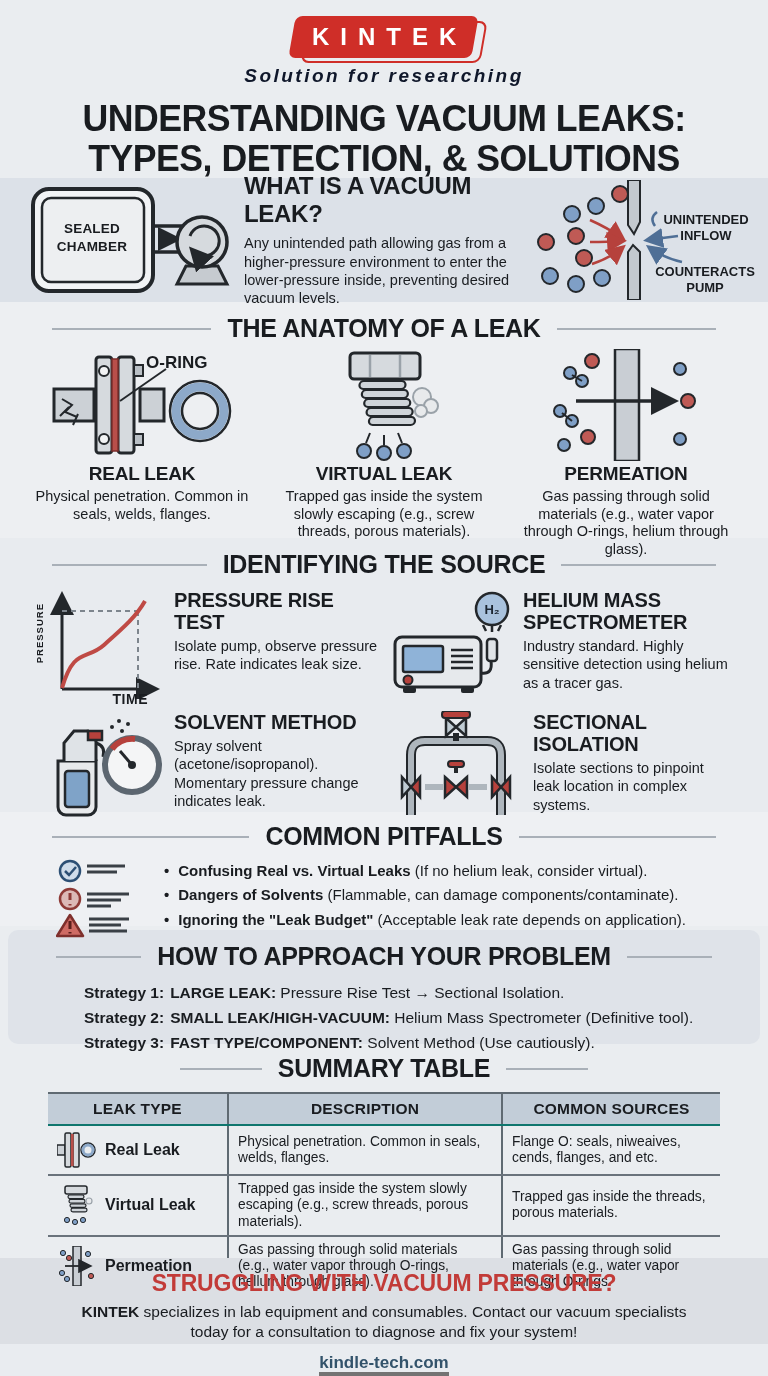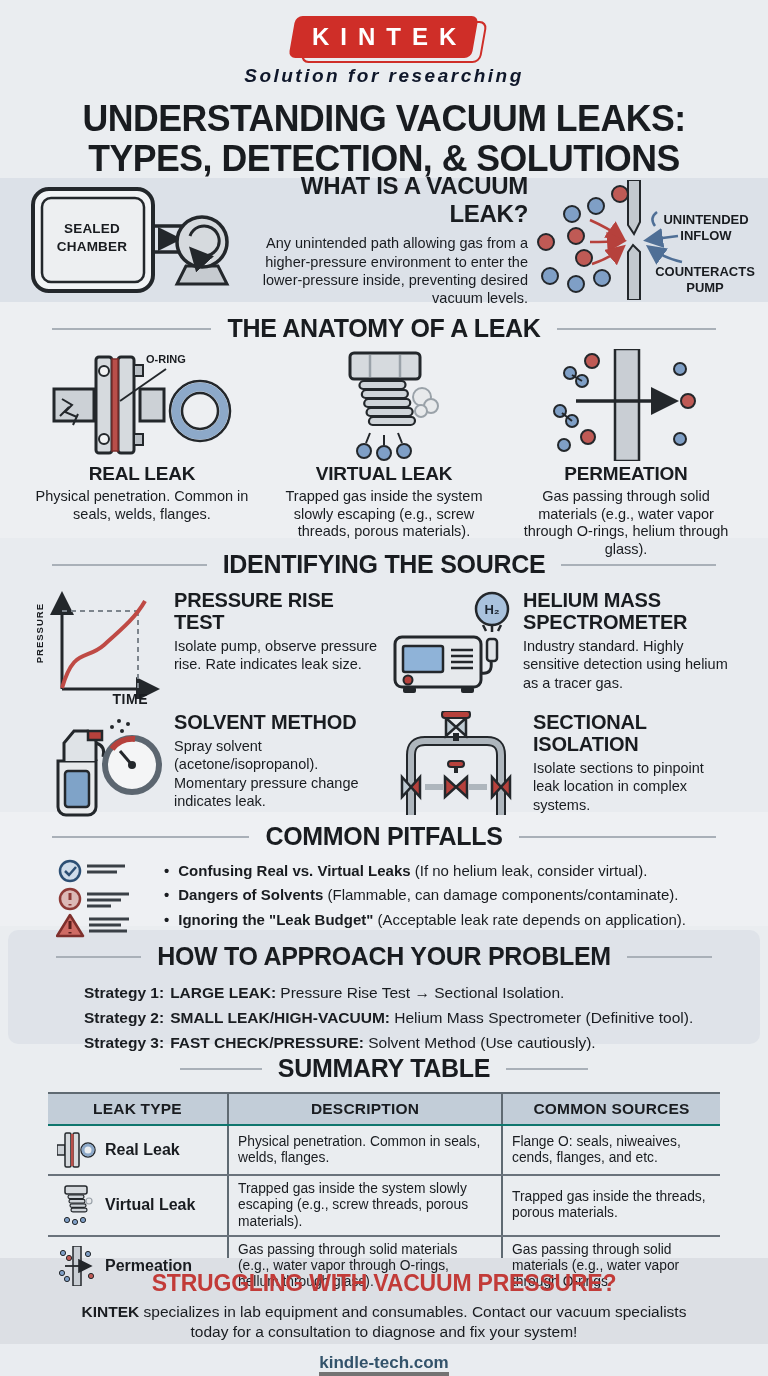--- a/index.html
+++ b/index.html
@@ -28,35 +28,35 @@
   
   .sec-title { display:flex; align-items:center; gap:16px; font-size:25px; font-weight:bold;
     letter-spacing:-0.3px; margin:0 52px; white-space:nowrap; }
   .sec-title::before, .sec-title::after { content:""; flex:1; height:2px; background:#a9b0b8; }
 
   
   .sec-whatis { height:124px; background:#dce1e8; display:flex; align-items:center; }
   .chamber-icon { position:relative; width:212px; height:112px; flex:none; margin-left:28px; }
   .chamber-label { position:absolute; left:16px; top:36px; width:96px; text-align:center;
     font-weight:bold; font-size:13.5px; line-height:1.3; letter-spacing:0.2px; }
-  .whatis-center { width:292px; text-align:right; padding:0 4px; }
+  .whatis-center { width:292px; text-align:left; padding:0 4px; }
   .whatis-center h2 { font-size:24px; font-weight:bold; letter-spacing:-0.3px; }
   .whatis-center p { margin-top:6px; font-size:14.5px; line-height:1.26; font-weight:500; }
   .leakwall-icon { position:relative; width:232px; height:120px; flex:none; }
   .lbl-inflow { position:absolute; right:2px; top:32px; width:112px; text-align:center;
     font-weight:bold; font-size:13px; line-height:1.2; }
   .lbl-counteracts { position:absolute; right:0px; top:84px; width:118px; text-align:center;
     font-weight:bold; font-size:13px; line-height:1.2; }
 
   
   .sec-anatomy { height:236px; background:#edeff2; padding-top:12px; }
   .anatomy-grid { display:flex; justify-content:space-between; padding:6px 28px 0; }
   .anatomy-col { width:228px; text-align:center; }
   .anatomy-iconbox { position:relative; height:112px; }
-  .oring-label { position:absolute; left:118px; top:4px; font-weight:bold; font-size:11px; }
+  .oring-label { position:absolute; left:118px; top:4px; font-weight:bold; font-size:17px; }
   .anatomy-col h3 { font-size:19px; font-weight:bold; margin-top:2px; letter-spacing:-0.2px; }
   .anatomy-col p { font-size:14.5px; line-height:1.22; margin-top:3px; font-weight:500; }
 
   
   .sec-identify { height:274px; background:#e8ebef; padding-top:12px; }
   .identify-grid { display:grid; grid-template-columns:1fr 1fr; column-gap:10px; row-gap:8px;
     padding:10px 36px 0 40px; }
   .method { display:flex; gap:12px; align-items:flex-start; }
   .method-icon { position:relative; flex:none; }
   .method h3 { font-size:20px; font-weight:bold; line-height:1.1; letter-spacing:-0.2px; }
@@ -390,21 +390,21 @@
         <li><b>Ignoring the "Leak Budget"</b><span> (Acceptable leak rate depends on application).</span></li>
       </ul>
     </div>
   </div>
 
   <div class="sec-approach">
     <div class="sec-title" style="margin:0 48px">HOW TO APPROACH YOUR PROBLEM</div>
     <div class="approach-lines">
       <div><span class="lab">Strategy 1:</span><span class="cap">LARGE LEAK:</span><span> Pressure Rise Test → Sectional Isolation.</span></div>
       <div><span class="lab">Strategy 2:</span><span class="cap">SMALL LEAK/HIGH-VACUUM:</span><span> Helium Mass Spectrometer (Definitive tool).</span></div>
-      <div><span class="lab">Strategy 3:</span><span class="cap">FAST CHECK/PRESSURE:</span><span> Solvent Method (Use cautiously).</span></div>
+      <div><span class="lab">Strategy 3:</span><span class="cap">FAST TYPE/COMPONENT:</span><span> Solvent Method (Use cautiously).</span></div>
     </div>
   </div>
 
   <div class="sec-summary">
     <div class="sec-title" style="margin:0 180px">SUMMARY TABLE</div>
     <table class="sum-table">
       <colgroup>
           <col class="c1">
           <col class="c2">
           <col class="c3">

